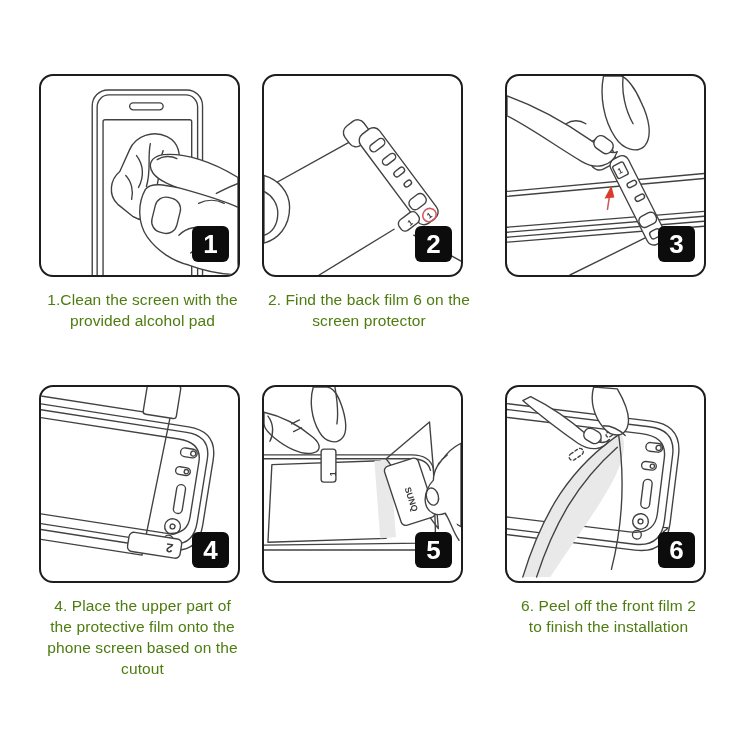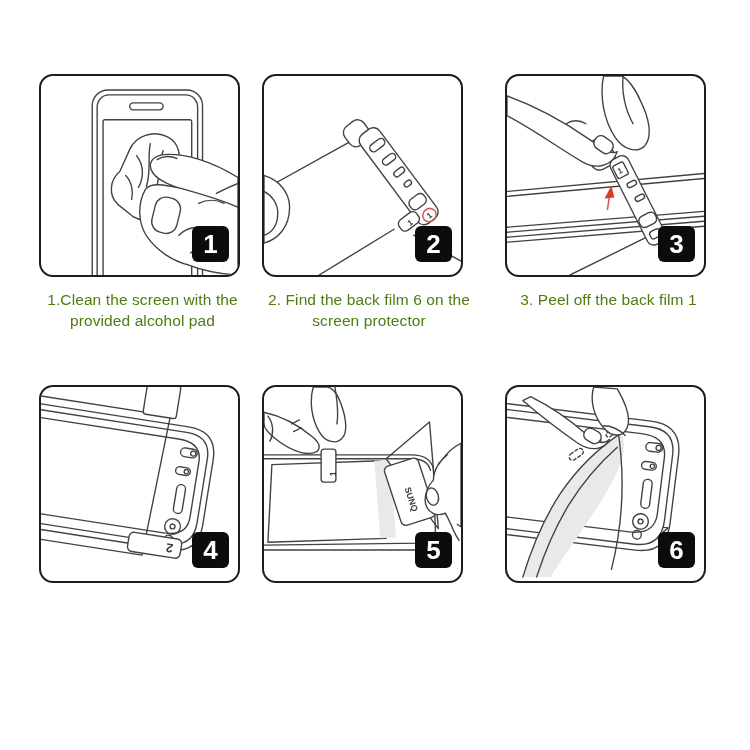--- a/index.html
+++ b/index.html
@@ -142,21 +142,20 @@
           <path d="M118,0 C116,16 120,34 128,48"></path>
           <path class="w" d="M0,20 C28,30 58,46 84,64 C96,72 106,80 112,76 C106,92 90,94 76,86 C52,72 24,52 0,40 Z"></path>
           <rect class="w" x="88" y="62" width="20" height="14" rx="6" transform="rotate(35 98 69)"></rect>
           <path d="M60,48 C66,44 74,44 80,48"></path>
         </g>
       </svg>
       <div class="badge">
         <span>3</span>
       </div>
     </div>
-    <div class="caption">3. Peel off the back film 1</div>
   </section>
 
   <section class="step row2" style="left:39px;top:385px;">
     <div class="panel">
       <svg class="art" viewBox="0 0 200 200" preserveAspectRatio="none">
         <g transform="rotate(9 100 100)">
           <path d="M-30,34 H140 Q170,34 170,64 V132 Q170,162 140,162 H-30"></path>
           <path d="M-30,40 H139 Q164,40 164,64 V130 Q164,156 139,156 H-30"></path>
           <path d="M-30,48 H132 Q156,48 156,68 V126 Q156,146 132,146 H-30"></path>
           <g>
@@ -174,20 +173,24 @@
             <rect class="w" x="92" y="-6" width="34" height="34" rx="3"></rect>
             <rect class="w" x="98" y="150" width="54" height="20" rx="5"></rect>
             <text x="136" y="168" font-size="13" transform="rotate(180 140 162)">2</text>
           </g>
         </g>
       </svg>
       <div class="badge">
         <span>4</span>
       </div>
     </div>
+    <div class="caption">4. Place the upper part of
+the protective film onto the
+phone screen based on the
+cutout</div>
   </section>
 
   <section class="step row2" style="left:262px;top:385px;">
     <div class="panel">
       <svg class="art" viewBox="0 0 200 200" preserveAspectRatio="none">
         <g>
           <path d="M0,70 H150 Q168,70 172,84 L174,148 Q174,160 160,161 L0,163"></path>
           <path d="M0,74 H150 Q166,74 169,86"></path>
           <path d="M0,168 H158"></path>
           <ellipse cx="181" cy="80" rx="4" ry="3"></ellipse>
@@ -254,15 +257,17 @@
           <path class="w" d="M88,0 C84,14 88,30 98,42 C106,52 118,52 122,42 C126,32 120,16 112,2 Z"></path>
           <path class="w" d="M24,10 C44,20 64,34 82,50 C90,57 98,60 104,54 C98,66 84,66 72,58 C52,44 32,28 16,14 Z"></path>
           <rect class="w" x="78" y="44" width="18" height="13" rx="6" transform="rotate(30 87 50)"></rect>
           <path d="M98,40 C106,40 114,44 120,50"></path>
         </g>
       </svg>
       <div class="badge">
         <span>6</span>
       </div>
     </div>
+    <div class="caption">6. Peel off the front film 2
+to finish the installation</div>
   </section>
 
 </div>
 
 </body></html>

